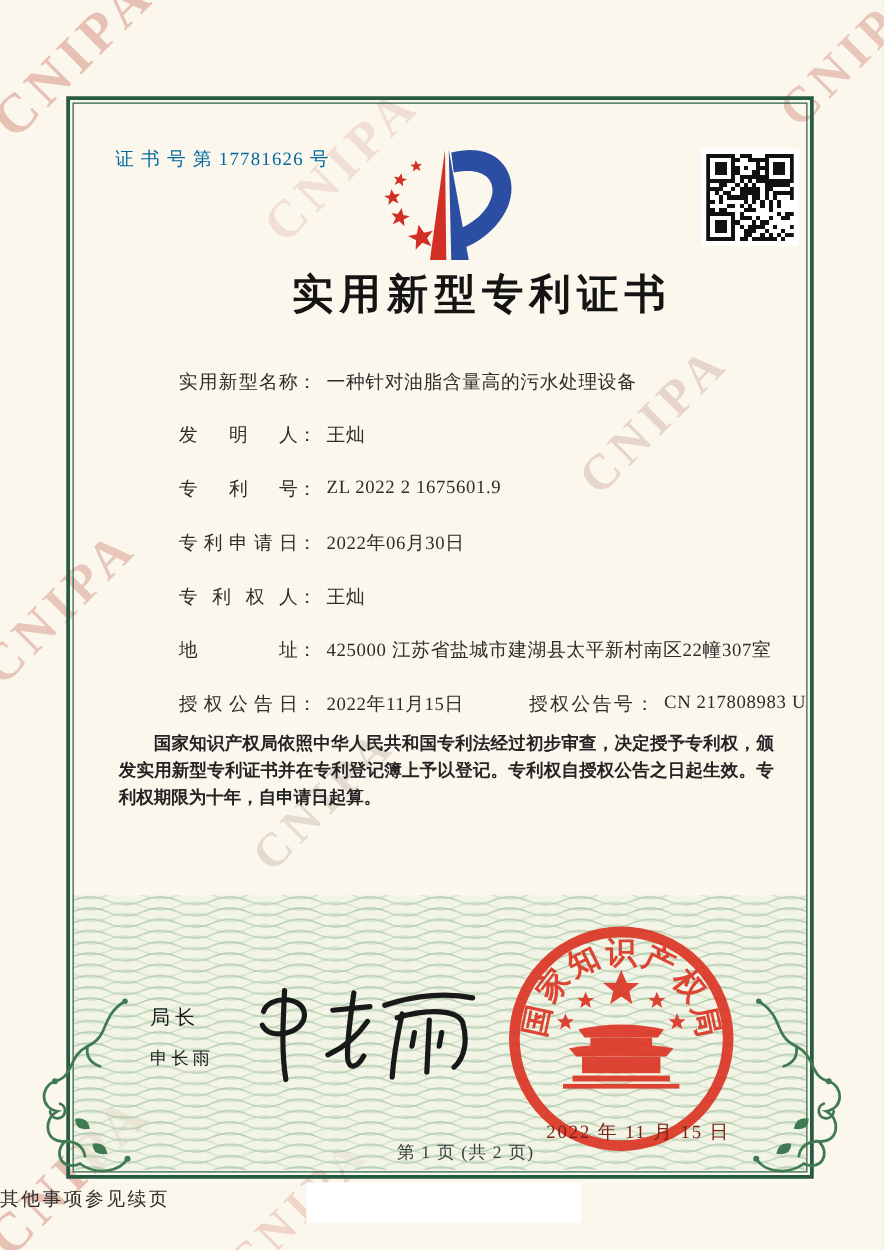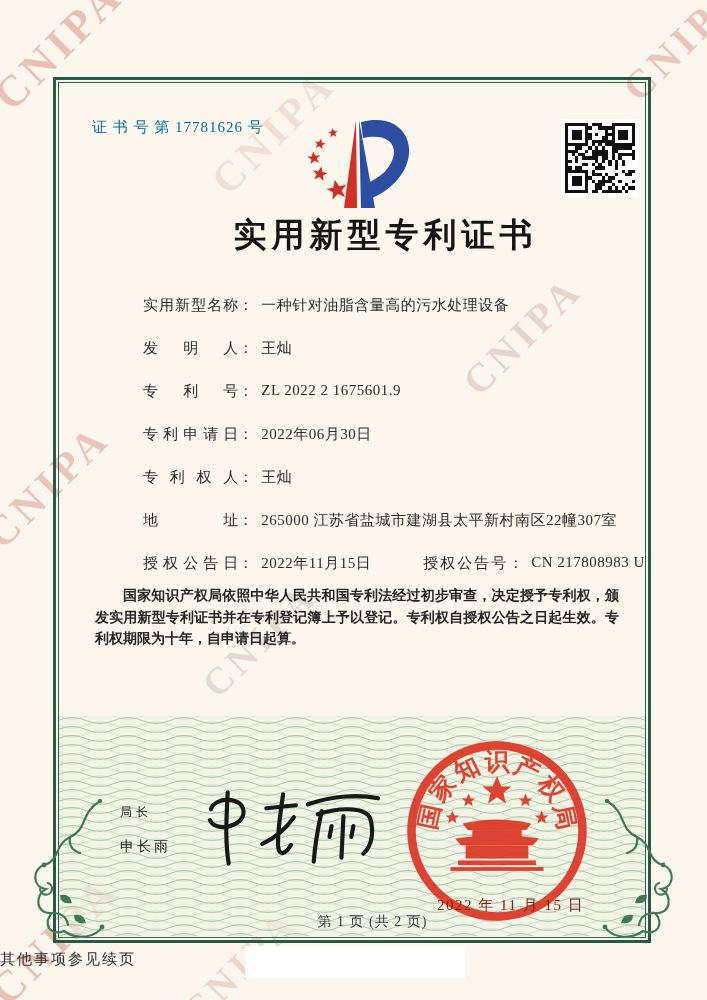--- a/index.html
+++ b/index.html
@@ -31,21 +31,21 @@
     font-size:33px; font-weight:700; letter-spacing:5px; color:#141414; z-index:3;padding-left:32px;
   }
   .fields{position:absolute; left:95px; top:296px; width:527px; z-index:3;margin-left:48px;}
   .frow{display:flex; align-items:flex-start; height:43px; font-size:15px; color:#2c2c2c; white-space:nowrap;}
   .flabel{display:inline-block; width:6.35em; text-align:justify; text-align-last:justify; flex:none;}
   .fval{padding-left:8px; letter-spacing:0.5px;}
   .flabel2{margin-left:52px; letter-spacing:2px;}
   .paras{position:absolute; left:95px; top:585px; width:524px; z-index:3;
     font-size:14px; line-height:21.6px; color:#242424; text-align:justify;}
   .paras p{margin:0; text-indent:2em;font-weight:bold;}
-  .signer-title{position:absolute; left:120px; top:804px; font-size:12px; letter-spacing:4px; color:#1c1c1c; z-index:3;}
+  .signer-title{position:absolute; left:120px; top:804px; font-size:16px; letter-spacing:4px; color:#1c1c1c; z-index:3;}
   .signer-name{position:absolute; left:120px; top:838px; font-size:14px; letter-spacing:3px; color:#1c1c1c; z-index:3;}
   .sig{position:absolute; left:198px; top:786px; width:188px; height:84px; z-index:3;}
   .seal{position:absolute; left:402px; top:736px; width:190px; height:190px; z-index:5; opacity:.93;}
   .seal-date{
     position:absolute; left:437px; top:896px; z-index:6; font-size:15px;
     color:#7c2115; letter-spacing:1.5px; white-space:nowrap; font-weight:400;
   }
   .page-num{position:absolute; left:0; top:913px; width:707px; text-align:center; font-size:14px; color:#3c3c3c; z-index:3; letter-spacing:1px;margin-left:19px;}
   .note-box{position:absolute; left:245px; top:946px; width:220px; height:32px; background:#ffffff; z-index:3;}
   .footer-note{position:absolute; left:0; top:950px; width:578px; text-align:left; font-size:15px; letter-spacing:2px; color:#2e2e2e; z-index:4;}
@@ -404,21 +404,21 @@
         <span class="fval">2022年06月30日</span>
     </div>
     <div class="frow">
       <span class="flabel">专利权人</span>
         <span>：</span>
         <span class="fval">王灿</span>
     </div>
     <div class="frow">
       <span class="flabel">地址</span>
         <span>：</span>
-        <span class="fval">265000 江苏省盐城市建湖县太平新村南区22幢307室</span>
+        <span class="fval">425000 江苏省盐城市建湖县太平新村南区22幢307室</span>
     </div>
     <div class="frow">
       <span class="flabel">授权公告日</span>
         <span>：</span>
         <span class="fval">2022年11月15日</span>
       <span class="flabel2">授权公告号</span>
         <span>：</span>
         <span class="fval">CN 217808983 U</span>
     </div>
   </div>

